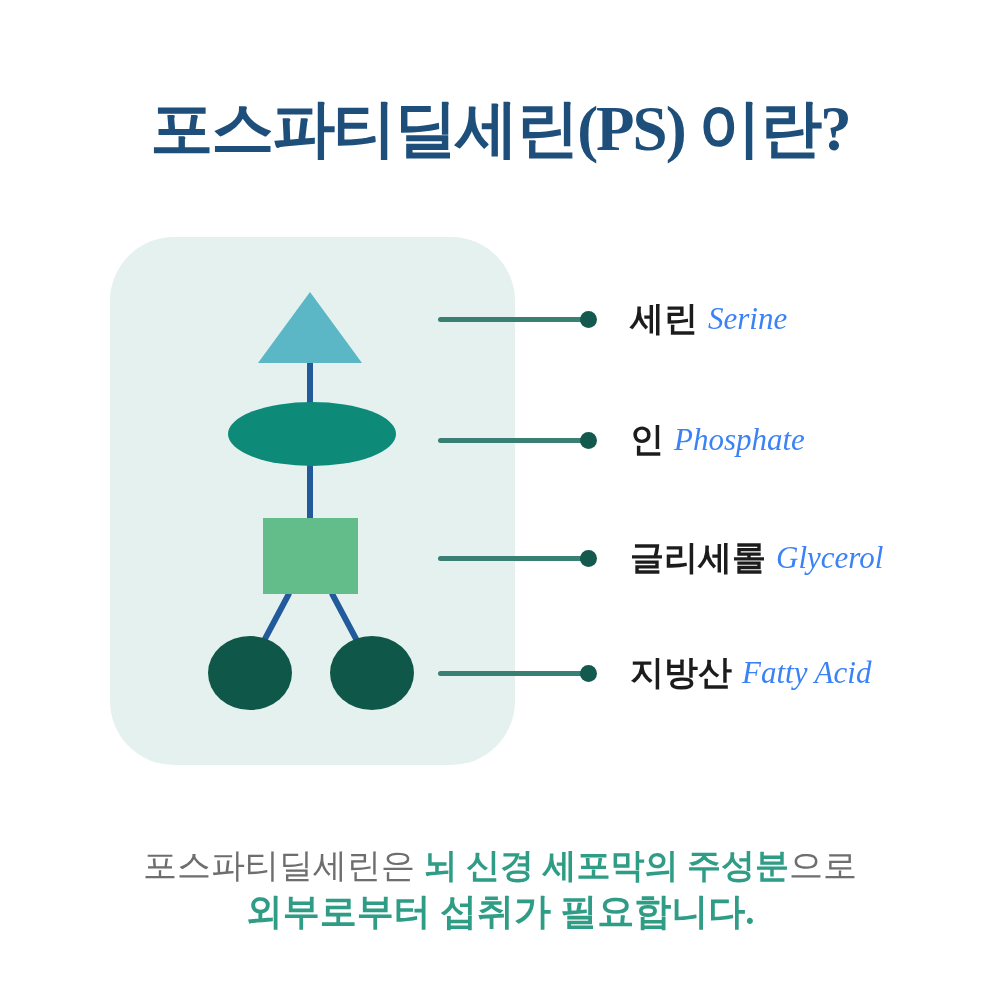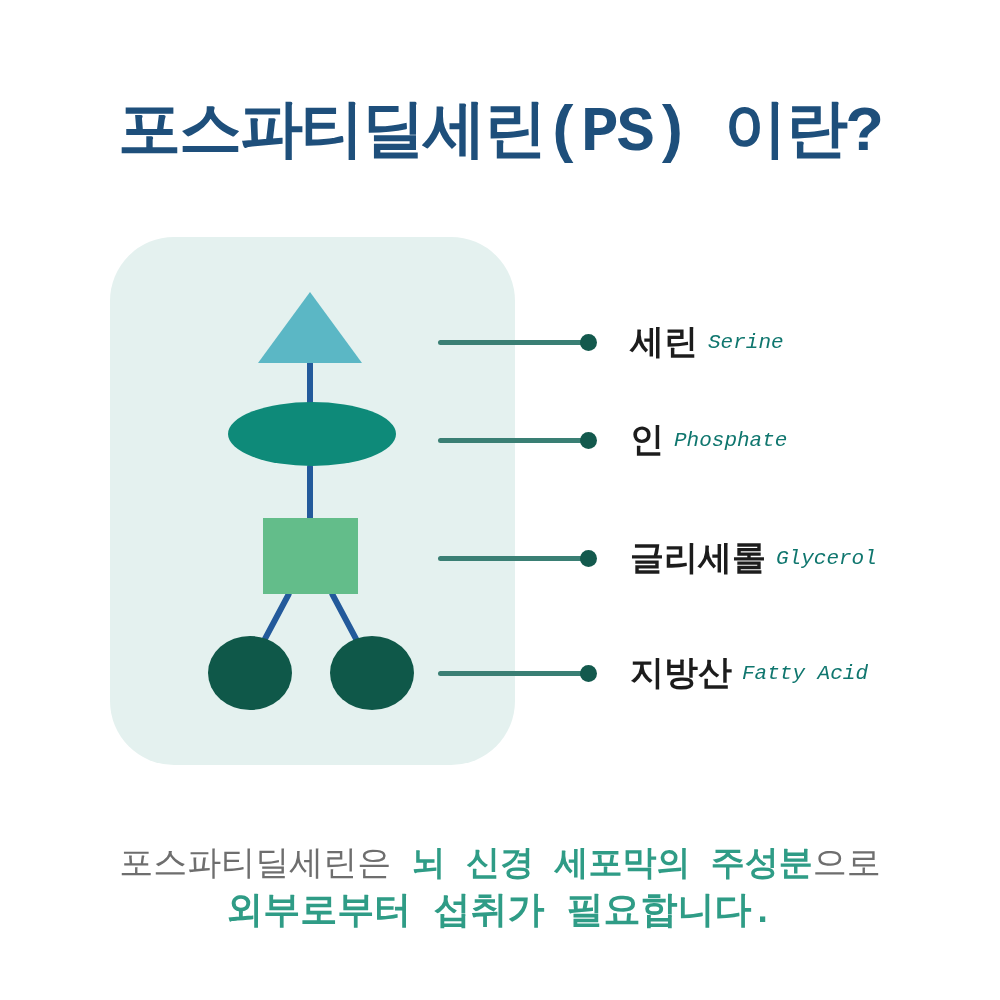--- a/index.html
+++ b/index.html
@@ -1,21 +1,21 @@
 <!DOCTYPE html>
 <html><head>
 <meta charset="utf-8">
 <style>
   html,body{margin:0;padding:0;background:#ffffff;}
   .canvas{
     position:relative;
     width:1000px;height:1000px;
     background:#ffffff;
     overflow:hidden;
-    font-family:Liberation Mono, monospace;
+    font-family:Liberation Serif, serif;
   }
   
   .title{
     position:absolute;top:86px;left:0;width:1000px;
     margin:0;text-align:center;
     font-size:63px;font-weight:800;letter-spacing:-2px;
     color:#1e4f7b;
   }
   
   .panel{
@@ -60,24 +60,24 @@
     flex:0 0 auto;
   }
   .dot{
     width:17px;height:17px;border-radius:50%;background:#13594d;
     margin-left:-4px;flex:0 0 auto;
   }
   .label-ko{
     margin-left:33px;font-size:34px;font-weight:700;color:#1c1c1c;
   }
   .label-en{
-    margin-left:10px;font-size:21px;font-style:italic;color:#0f766e;
+    margin-left:10px;font-size:31px;font-style:italic;color:#3b82f6;
     font-weight:400;
   }
-  .row-1{top:342px;}
+  .row-1{top:319px;}
   .row-2{top:440px;}
   .row-3{top:558px;}
   .row-4{top:673px;}
   
   .footer{
     position:absolute;left:0;top:843px;width:1000px;text-align:center;
   }
   .footer p{margin:0;}
   .f-line1{font-size:34px;line-height:45px;}
   .f-line2{font-size:34px;line-height:45px;color:#6e6e6e;}

